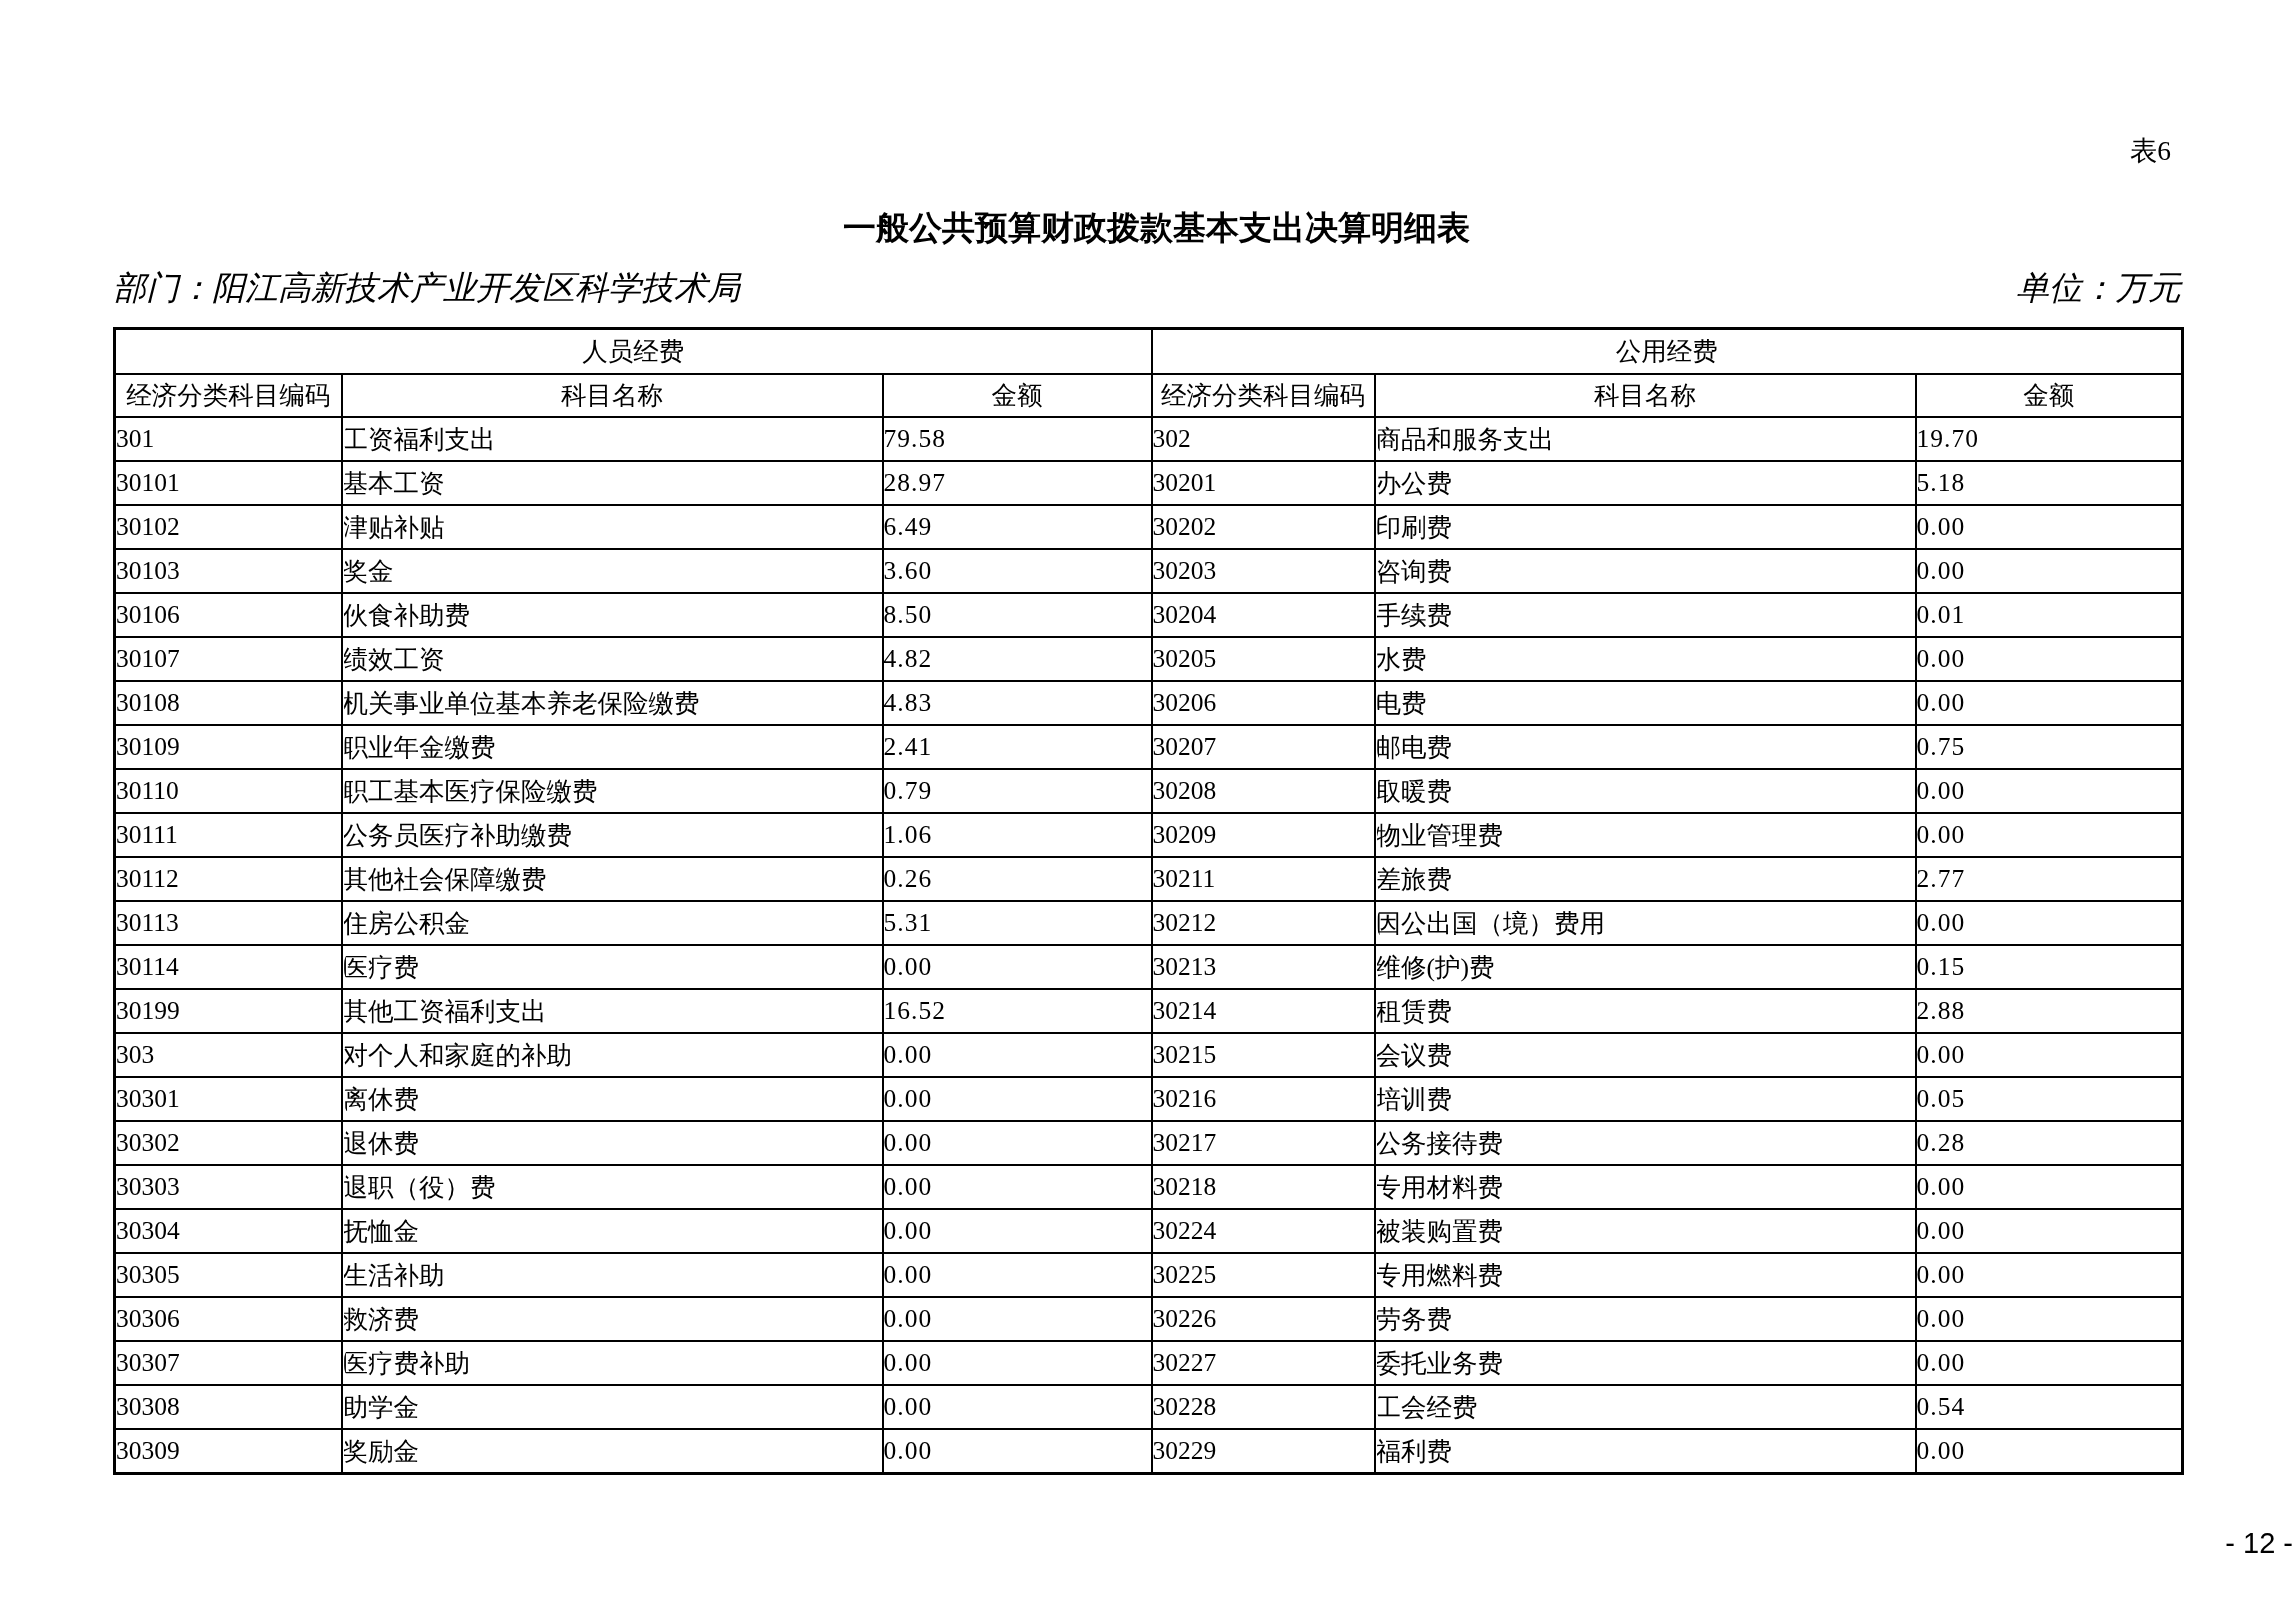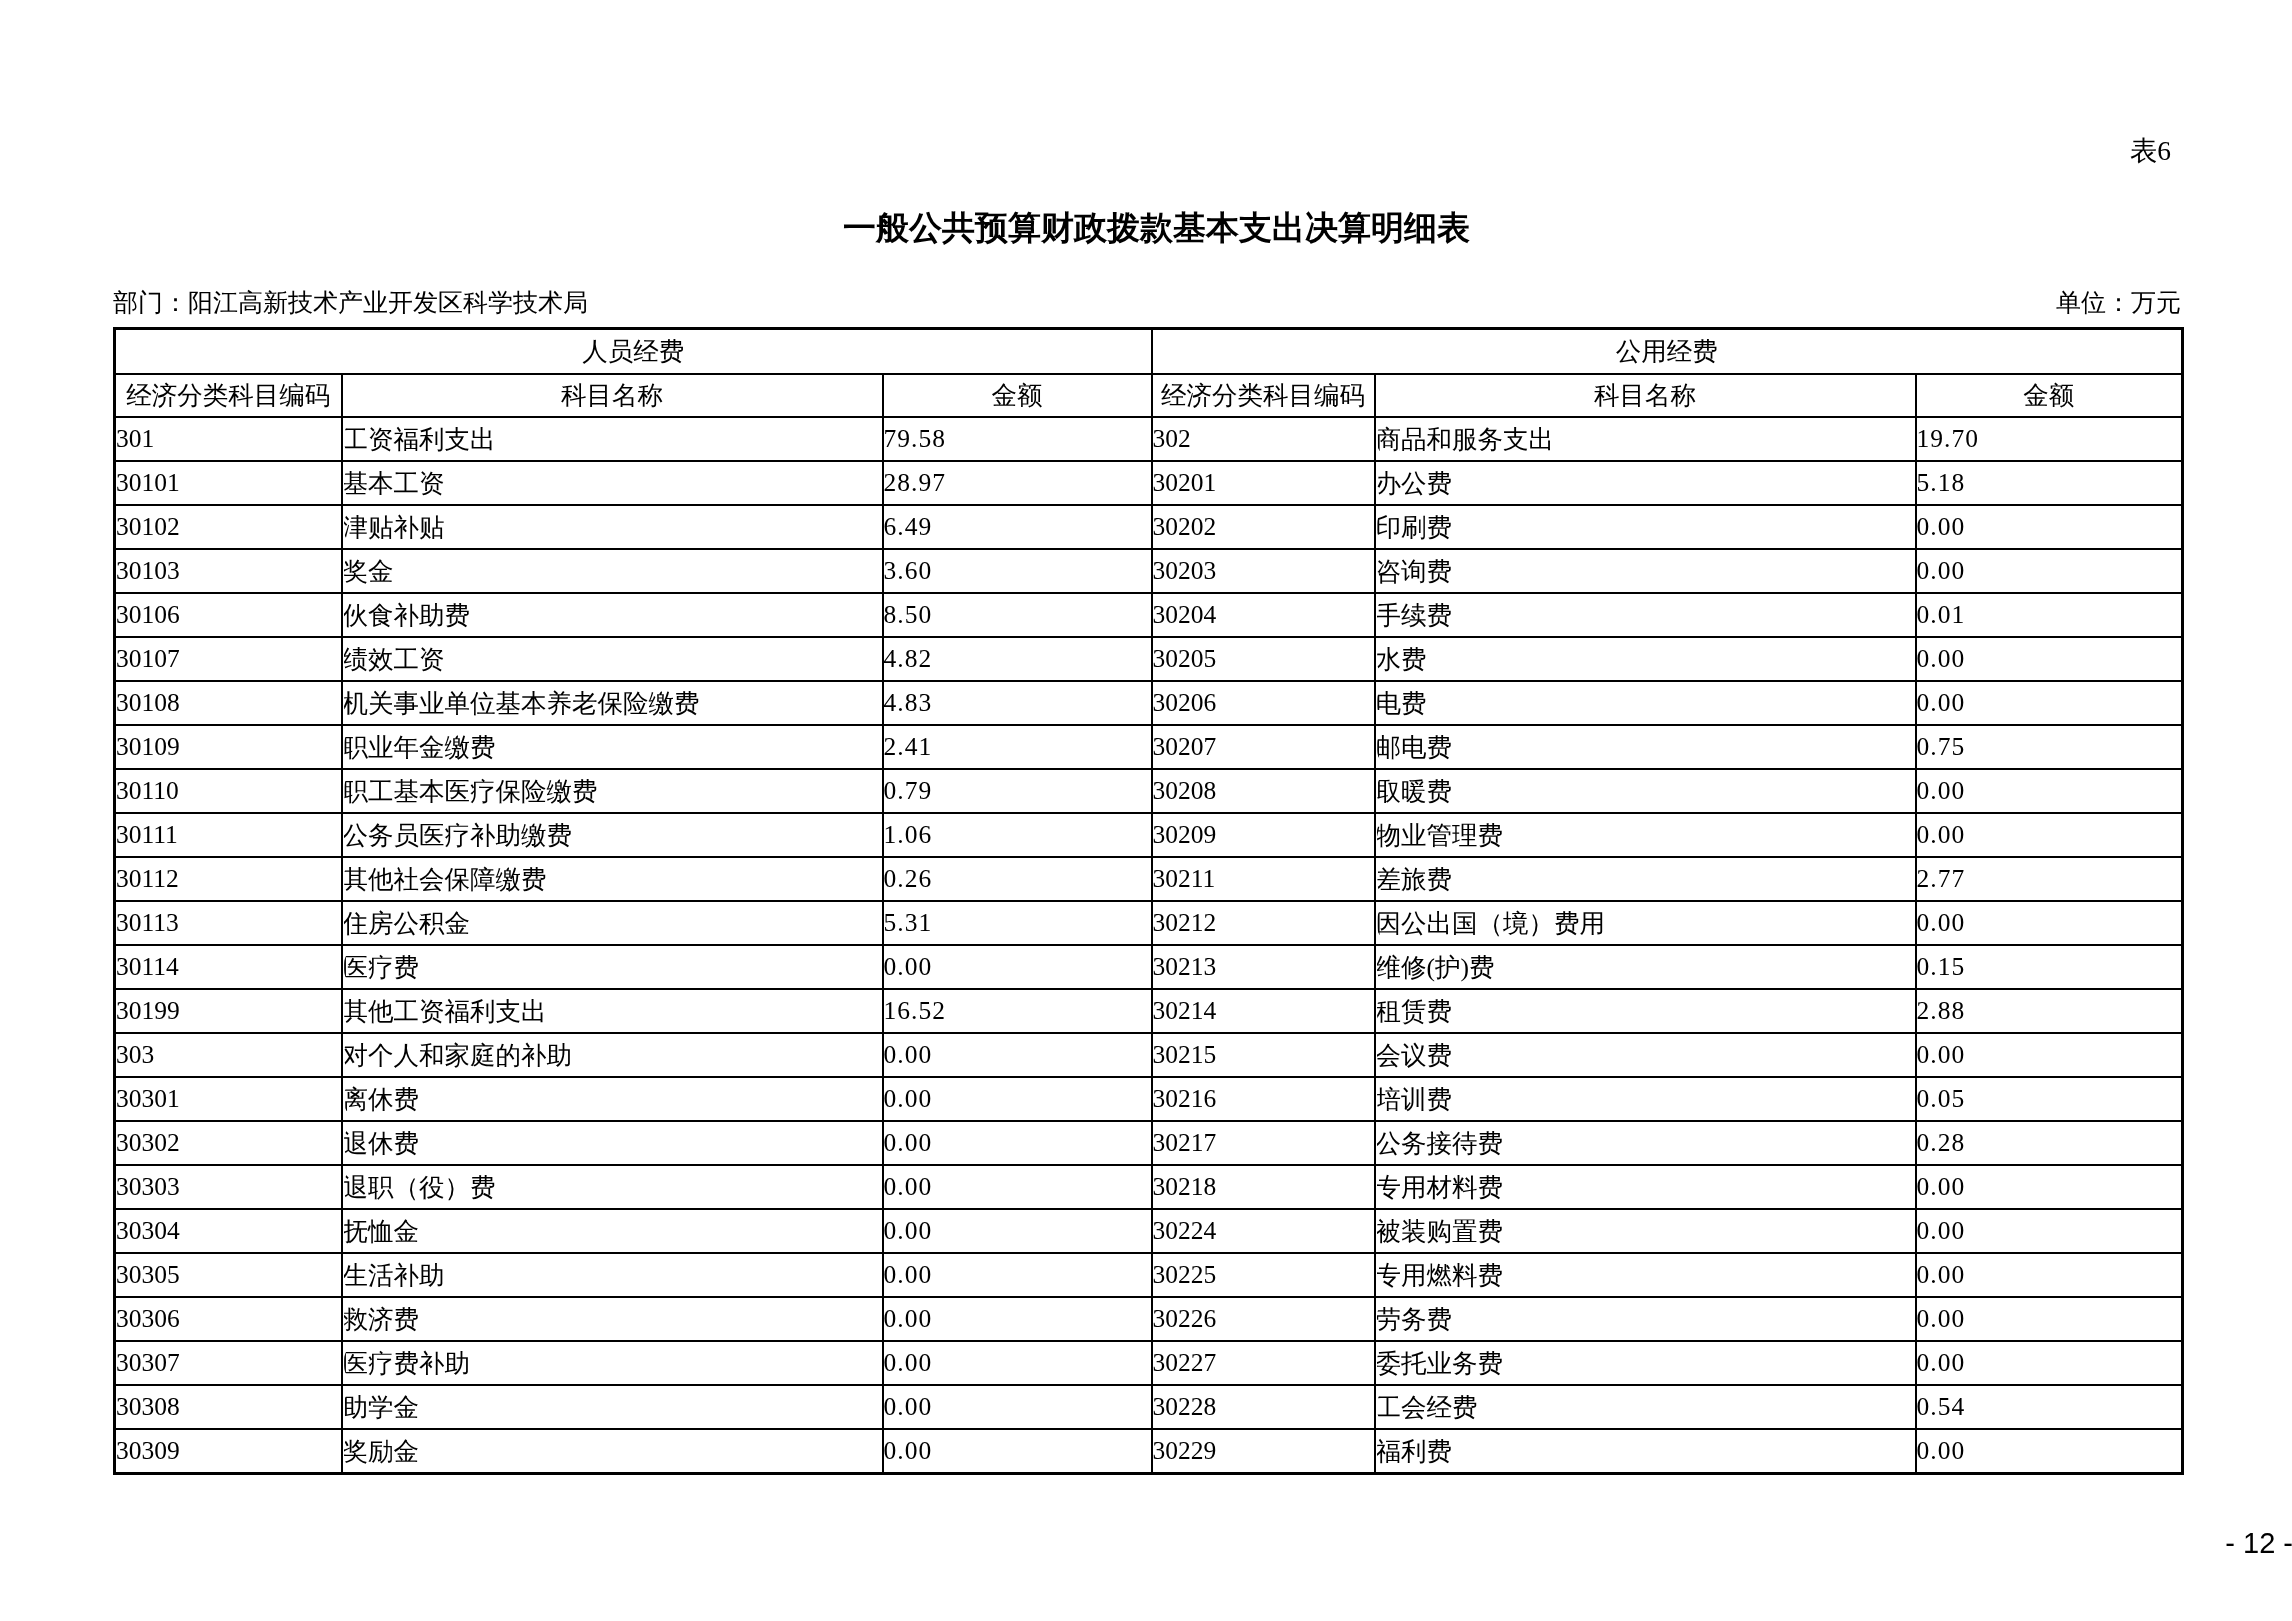--- a/index.html
+++ b/index.html
@@ -32,26 +32,27 @@
     left: 0;
     width: 2293px;
     text-align: center;
     font-size: 33px;
     font-weight: bold;
     margin: 0;
     padding-left: 10px;
   }
   .meta-row {
     position: absolute;
-    top: 286px;
+    top: 266px;
     left: 113px;
     width: 2068px;
     display: flex;
     justify-content: space-between;
-    font-size: 25px;
+    font-size: 33px;
+    font-style: italic;
   }
   table.fin {
     position: absolute;
     top: 327px;
     left: 113px;
     width: 2068px;
     border-collapse: collapse;
     table-layout: fixed;
     border: 3.9px solid #000;
   }

